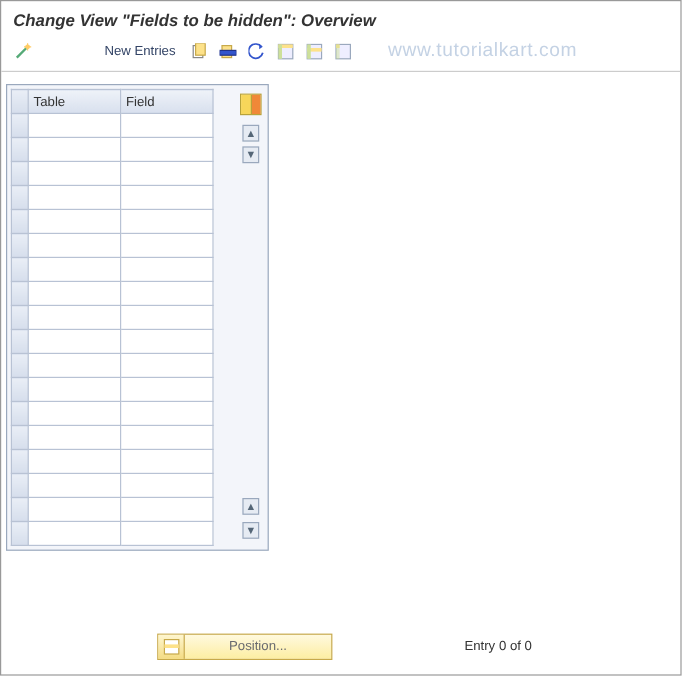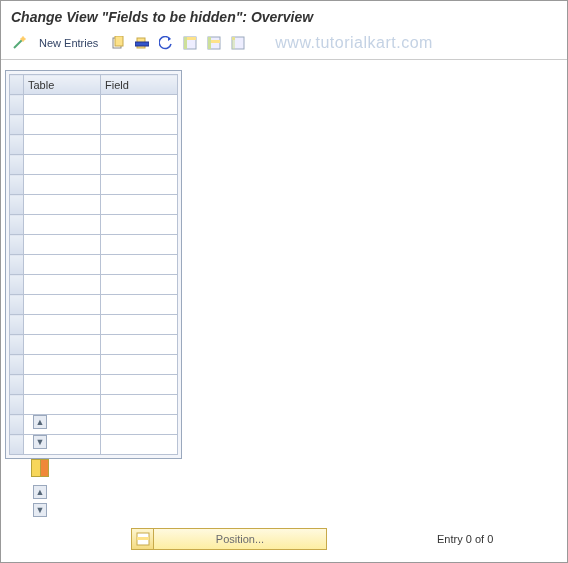--- a/index.html
+++ b/index.html
@@ -29,20 +29,21 @@
     }
     .btn-wand {
       width: 20px; height: 20px;
       display: flex; align-items: center; justify-content: center;
       border: none; background: none; cursor: pointer;
     }
     .btn-new {
       border: none; background: none;
       color: #346; font-size: 11px; cursor: pointer;
       padding: 2px 6px;
+      margin-left: 48px;
     }
     .icon-btn {
       width: 20px; height: 20px;
       display: flex; align-items: center; justify-content: center;
       border: none; background: none; cursor: pointer;
     }
     .watermark {
       font-size: 16px;
       color: rgba(190,205,225,0.9);
       letter-spacing: 0.5px;
@@ -55,21 +56,20 @@
       height: 480px;
     }
     .table-panel {
       display: inline-block;
       border: 1px solid #9aa8bd;
       background: #f3f5fa;
       padding: 3px;
     }
     .table-wrap {
       display: flex;
-      flex-direction: column;
     }
     table {
       border-collapse: collapse;
       background: #fff;
     }
     th, td {
       border: 1px solid #b8c2d4;
       font-weight: normal;
       font-size: 11px;
       text-align: left;
@@ -121,21 +121,21 @@
       display: flex;
       align-items: center;
     }
     .position-btn {
       margin-left: 130px;
       display: flex;
       align-items: center;
       border: 1px solid #c7a94a;
       background: linear-gradient(#fff9df,#fdeea2);
       height: 22px;
-      width: 196px;
+      width: 146px;
       cursor: pointer;
     }
     .position-btn .pb-icon {
       width: 22px; height: 100%;
       display:flex;align-items:center;justify-content:center;
       border-right:1px solid #c7a94a;
       background: linear-gradient(#fef6cf,#f4dc84);
     }
     .position-btn .pb-label {
       flex:1; text-align:center; color:#6a6b6f; font-size:11px;

